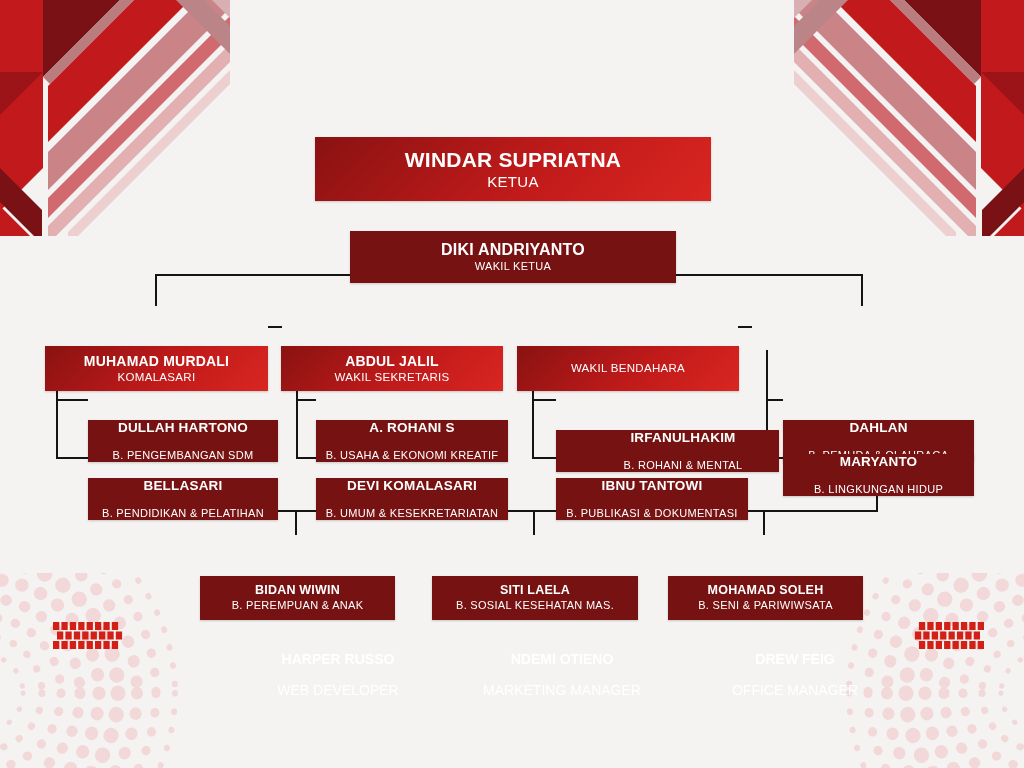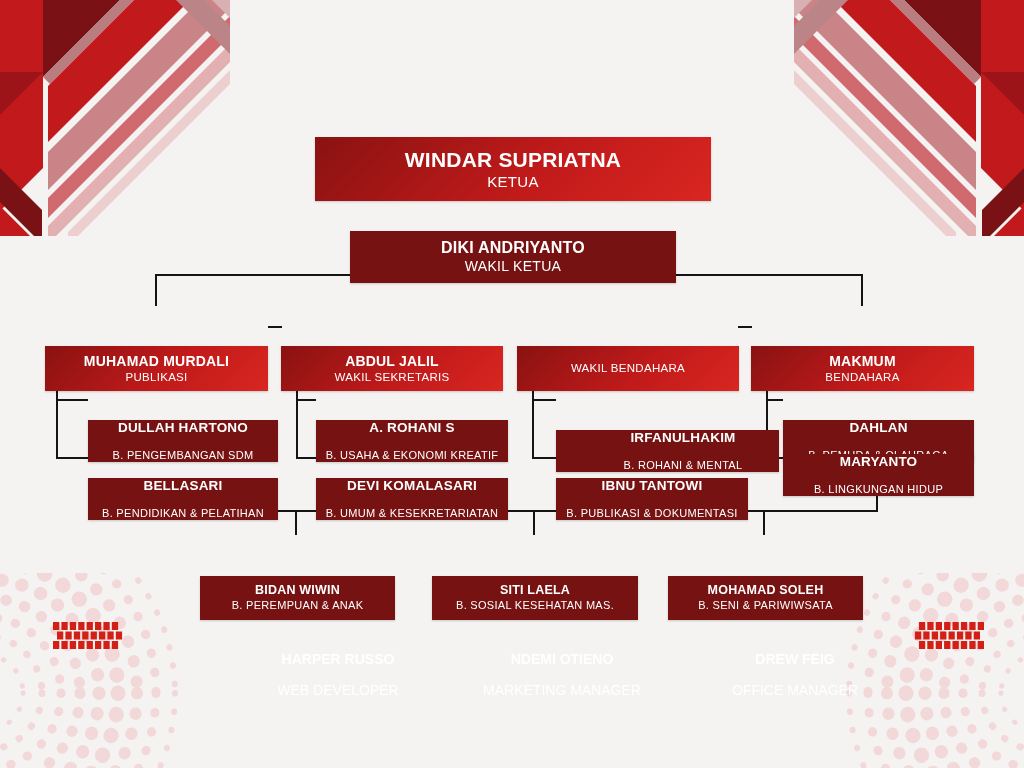--- a/index.html
+++ b/index.html
@@ -12,21 +12,21 @@
   .red{background:linear-gradient(135deg,#8a1212 0%,#c01a1a 55%,#d92621 100%);}
   .maroon{background:#771212;align-items:center;}
   .box .nm{font-weight:bold;letter-spacing:.2px;}
   .box .rl{letter-spacing:.3px;}
 
   .ketua{left:315px;top:96px;width:396px;height:64px;}
   .ketua .nm{font-size:21px;}
   .ketua .rl{font-size:15px;}
   .wakil{left:350px;top:190px;width:326px;height:52px;}
   .wakil .nm{font-size:16px;}
-  .wakil .rl{font-size:14px;}
+  .wakil .rl{font-size:11px;}
   .officer{top:305px;height:45px;}
   .officer .nm{font-size:14px;}
   .officer .rl{font-size:11.5px;}
   .division{height:42px;gap:12px;}
   .division .nm{font-size:13.5px;}
   .division .rl{font-size:11px;}
   .bottomb{top:535px;height:44px;}
   .bottomb .nm{font-size:12.5px;}
   .bottomb .rl{font-size:11px;}
 
@@ -176,33 +176,29 @@
     <span class="rl">KETUA</span>
   </div>
 
   <div class="box maroon wakil">
     <span class="nm">DIKI ANDRIYANTO</span>
     <span class="rl">WAKIL KETUA</span>
   </div>
 
   <div class="box red officer" style="left:45px;width:223px;">
     <span class="nm">MUHAMAD MURDALI</span>
-    <span class="rl">PUBLIKASI</span>
+    <span class="rl">KOMALASARI</span>
   </div>
   <div class="box red officer" style="left:281px;width:222px;">
     <span class="nm">ABDUL JALIL</span>
     <span class="rl">WAKIL SEKRETARIS</span>
   </div>
   <div class="box red officer" style="left:517px;width:222px;">
     <span class="rl">WAKIL BENDAHARA</span>
   </div>
-  <div class="box red officer" style="left:751px;width:223px;">
-    <span class="nm">MAKMUM</span>
-    <span class="rl">BENDAHARA</span>
-  </div>
 
   <div class="box maroon division" style="left:88px;top:379px;width:190px;">
     <span class="nm">DULLAH HARTONO</span>
     <span class="rl">B. PENGEMBANGAN SDM</span>
   </div>
   <div class="box maroon division" style="left:88px;top:437px;width:190px;">
     <span class="nm">BELLASARI</span>
     <span class="rl">B. PENDIDIKAN &amp; PELATIHAN</span>
   </div>
   <div class="box maroon division" style="left:316px;top:379px;width:192px;">

